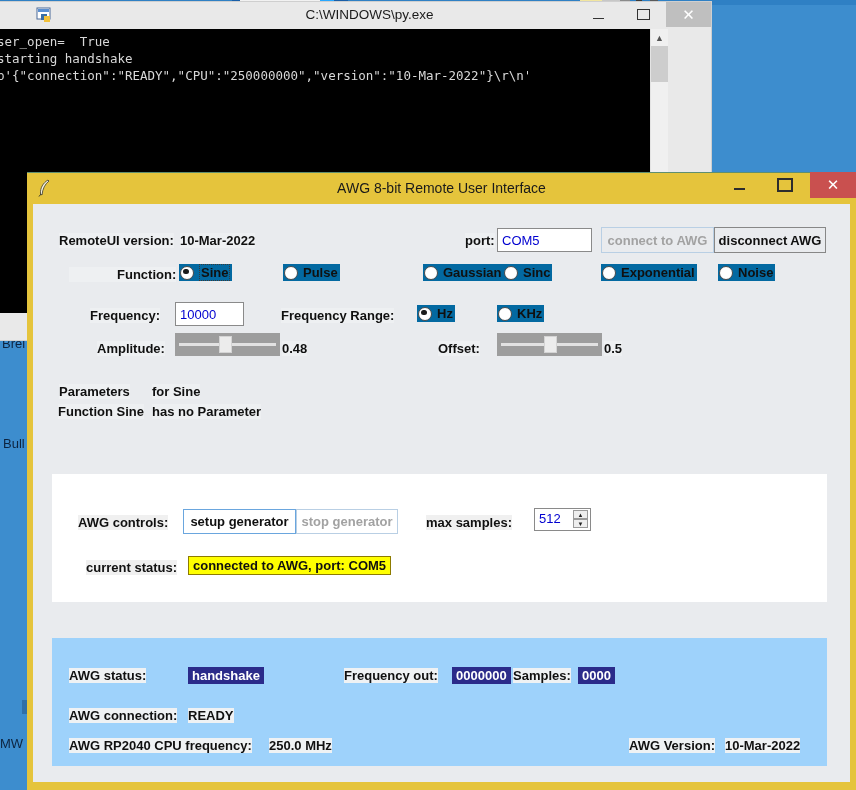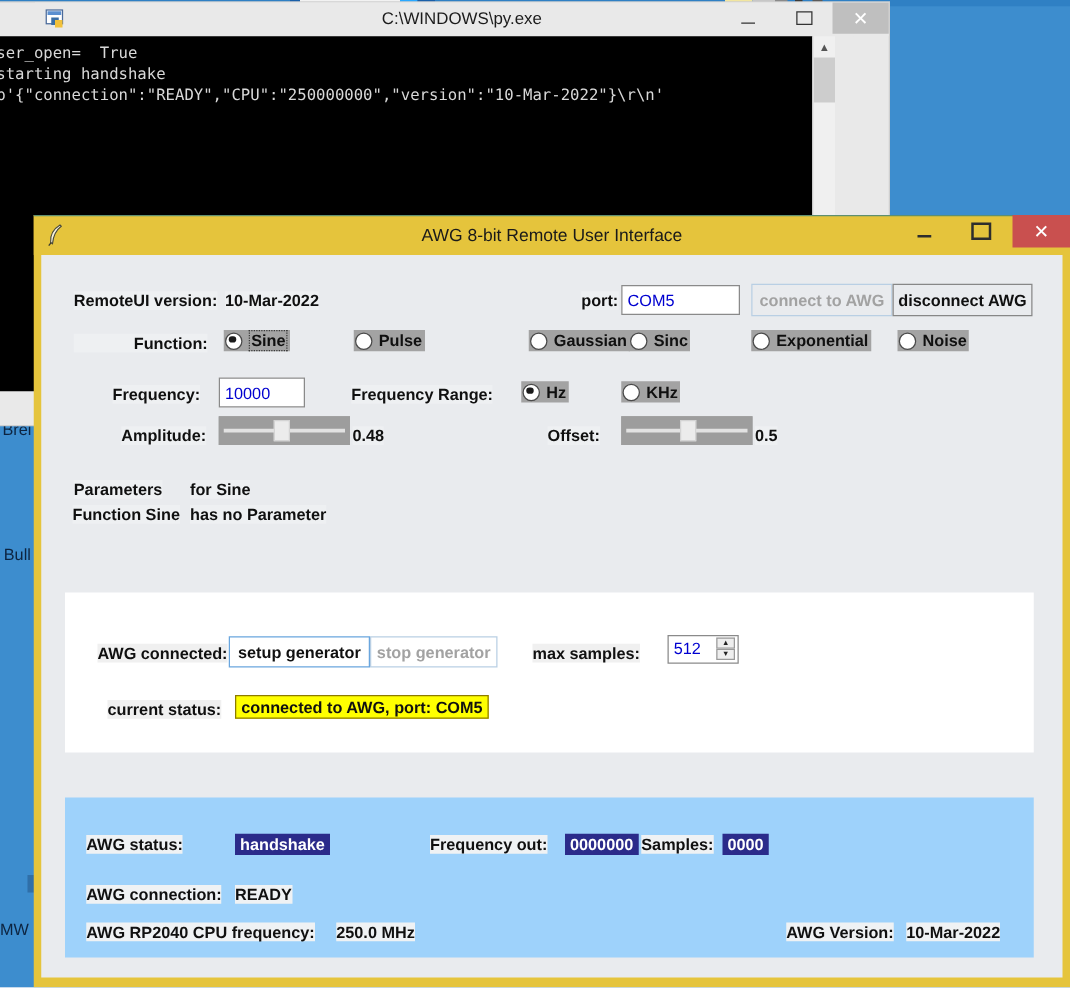--- a/index.html
+++ b/index.html
@@ -259,21 +259,21 @@
     border: 1px solid #6aa6de;
     color: #101010;
   }
 
   
   .radio-wrap {
     position: absolute;
     display: flex;
     align-items: center;
     gap: 5px;
-    background: #a3a3a3;
+    background: #0369a1;
     padding: 1px 2px 1px 1px;
     box-sizing: border-box;
   }
   .radio-dot {
     width: 12px; height: 12px;
     border-radius: 50%;
     border: 1.4px solid #4a4a4a;
     background: #ffffff;
     position: relative;
     flex: 0 0 auto;
@@ -478,21 +478,21 @@
 
       <div class="lbl abs" style="left:26px; top:29px;">RemoteUI version:</div>
       <div class="lbl abs" style="left:147px; top:29px;">10-Mar-2022</div>
 
       <div class="lbl abs" style="left:432px; top:29px;">port:</div>
       <input class="entry" style="left: 464px; top: 24px; width: 95px; height: 24px;" value="COM5">
 
       <div class="btn disabled" style="left:568px; top:23px; width:113px; height:26px;">connect to AWG</div>
       <div class="btn" style="left:681px; top:23px; width:112px; height:26px;">disconnect AWG</div>
 
-      <div class="lbl abs" style="left:26px; top:63px;padding-left:48px;">Function:</div>
+      <div class="lbl abs" style="left:36px; top:63px;padding-left:48px;">Function:</div>
 
       <div class="radio-wrap selected" style="left:146px; top:60px;">
         <span class="radio-dot on"></span>
         <span class="radio-label">Sine</span>
       </div>
       <div class="radio-wrap" style="left:250px; top:60px;">
         <span class="radio-dot"></span>
         <span class="radio-label">Pulse</span>
       </div>
       <div class="radio-wrap" style="left:390px; top:60px;">
@@ -540,21 +540,21 @@
       </div>
       <div class="lbl-n abs" style="left:571px; top:137px; font-weight:bold;">0.5</div>
 
       <div class="lbl abs" style="left:26px; top:180px;">Parameters</div>
       <div class="lbl abs" style="left:119px; top:180px;">for Sine</div>
       <div class="lbl abs" style="left:25px; top:200px;">Function Sine</div>
       <div class="lbl abs" style="left:119px; top:200px;">has no Parameter</div>
 
       <div class="panel" id="panel-controls" style="left:19px; top:270px; width:775px; height:128px; background:#ffffff;"></div>
 
-      <div class="lbl-white abs" style="left:45px; top:311px;">AWG connected:</div>
+      <div class="lbl-white abs" style="left:45px; top:311px;">AWG controls:</div>
       <div class="btn focus" style="left:150px; top:305px; width:113px; height:25px; background:#ffffff;">setup generator</div>
       <div class="btn disabled" style="left:263px; top:305px; width:102px; height:25px; background:#ffffff;">stop generator</div>
 
       <div class="lbl-white abs" style="left:393px; top:311px;">max samples:</div>
 
       <div id="spin-maxsamples" style="left:501px; top:304px;">
         <div id="spin-value">512</div>
         <div class="spin-btns">
           <div class="spin-b">▲</div>
           <div class="spin-b">▼</div>

